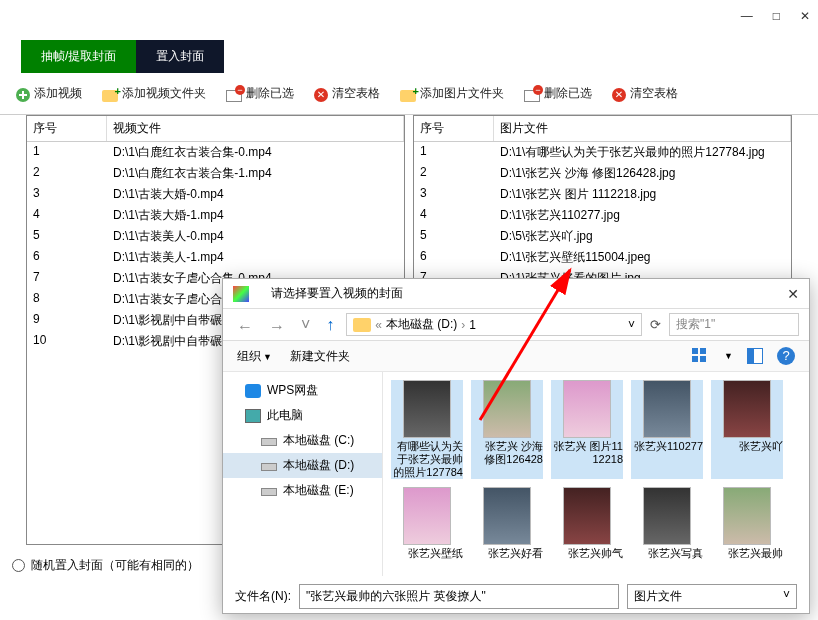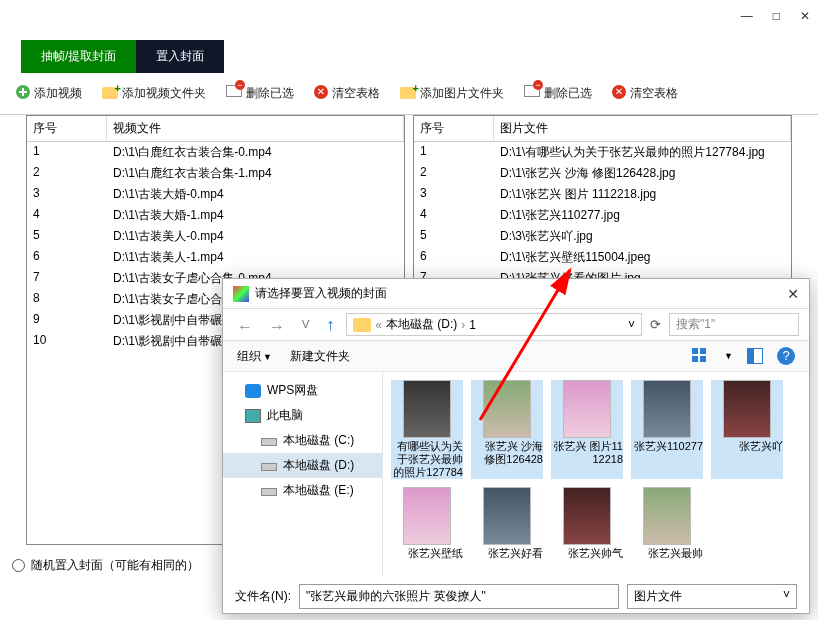--- a/index.html
+++ b/index.html
@@ -4,21 +4,21 @@
 <style>
 *{box-sizing:border-box;margin:0;padding:0;font-family:"Microsoft YaHei","SimSun",sans-serif;font-size:12px}
 body{background:#fff;width:818px;height:620px;position:relative;overflow:hidden}
 .titlebar{height:32px;display:flex;justify-content:flex-end;align-items:center;padding-right:8px;gap:20px}
 .titlebar span{color:#333;cursor:pointer}
 .tabs{display:flex;padding:8px 8px 0 21px;gap:0}
 .tab{padding:8px 20px;color:#fff;cursor:pointer}
 .tab.green{background:#008000}
 .tab.red{background:#0f172a}
 .toolbar{display:flex;padding:8px 8px;gap:4px;border-bottom:1px solid #ccc}
-.tool-btn{display:flex;align-items:flex-start;gap:4px;padding:4px 8px;cursor:pointer;color:#222}
+.tool-btn{display:flex;align-items:flex-end;gap:4px;padding:4px 8px;cursor:pointer;color:#222}
 .tool-btn.disabled{color:#999}
 .icon{display:inline-block;width:14px;height:14px}
 .icon-add-green{border-radius:50%;background:#4caf50;position:relative}
 .icon-add-green::before,.icon-add-green::after{content:"";position:absolute;background:#fff}
 .icon-add-green::before{left:3px;top:6px;width:8px;height:2px}
 .icon-add-green::after{left:6px;top:3px;width:2px;height:8px}
 .icon-folder{width:16px;height:12px;background:#ffd26a;border-radius:2px;position:relative;margin-top:2px}
 .icon-folder::after{content:"+";position:absolute;right:-3px;top:-5px;color:#008000;font-weight:bold;font-size:11px}
 .icon-del{width:16px;height:12px;background:#fff;border:1px solid #888;position:relative}
 .icon-del::after{content:"−";position:absolute;right:-4px;top:-6px;color:#fff;background:#d32;border-radius:50%;width:10px;height:10px;line-height:10px;text-align:center;font-size:9px}
@@ -33,21 +33,21 @@
 .th{padding:4px 6px;border-right:1px solid #ddd}
 .th.col1{width:80px}
 .th.col2{flex:1}
 .trow{display:flex}
 .td{padding:2px 6px;white-space:nowrap;overflow:hidden}
 .td.col1{width:80px}
 .td.col2{flex:1}
 .bottom{padding:12px;display:flex;align-items:center;gap:6px}
 .radio{width:13px;height:13px;border:1px solid #555;border-radius:50%;display:inline-block}
 .dialog{position:absolute;left:222px;top:278px;width:588px;height:336px;background:#fff;border:1px solid #aaa;box-shadow:0 4px 20px rgba(0,0,0,.3);z-index:10}
-.dlg-title{display:flex;align-items:center;padding:6px 10px;gap:6px}
+.dlg-title{display:flex;align-items:center;padding:6px 10px;gap:22px}
 .dlg-title-icon{width:16px;height:16px;background:linear-gradient(135deg,#f44,#4f4,#44f)}
 .dlg-close{margin-left:auto;font-size:14px;cursor:pointer;color:#333}
 .dlg-nav{display:flex;align-items:center;padding:4px 10px;gap:8px;border-top:1px solid #ddd;border-bottom:1px solid #ddd}
 .nav-arrow{color:#888;font-size:16px;padding:0 4px;cursor:pointer}
 .nav-arrow.active{color:#0066cc}
 .nav-path{display:flex;align-items:center;border:1px solid #ccc;padding:2px 6px;flex:1;gap:4px}
 .nav-folder-ico{width:18px;height:14px;background:#ffd26a;border-radius:2px}
 .nav-sep{color:#888}
 .nav-search{border:1px solid #ccc;padding:2px 6px;width:130px;color:#888}
 .dlg-toolbar{display:flex;align-items:center;padding:6px 14px;gap:18px;background:#fafafa;border-bottom:1px solid #e6e6e6}
@@ -190,21 +190,21 @@
         <div class="trow">
           <div class="td col1">3</div>
           <div class="td col2">D:\1\张艺兴 图片 1112218.jpg</div>
         </div>
         <div class="trow">
           <div class="td col1">4</div>
           <div class="td col2">D:\1\张艺兴110277.jpg</div>
         </div>
         <div class="trow">
           <div class="td col1">5</div>
-          <div class="td col2">D:\3\张艺兴吖.jpg</div>
+          <div class="td col2">D:\5\张艺兴吖.jpg</div>
         </div>
         <div class="trow">
           <div class="td col1">6</div>
           <div class="td col2">D:\1\张艺兴壁纸115004.jpeg</div>
         </div>
         <div class="trow">
           <div class="td col1">7</div>
           <div class="td col2">D:\1\张艺兴好看的图片.jpg</div>
         </div>
       </div>
@@ -298,20 +298,24 @@
         </div>
         <div class="file">
           <div class="thumb" style="background:linear-gradient(#456,#789)"></div>
           <div class="fname">张艺兴好看</div>
         </div>
         <div class="file">
           <div class="thumb" style="background:linear-gradient(#422,#844)"></div>
           <div class="fname">张艺兴帅气</div>
         </div>
         <div class="file">
+          <div class="thumb" style="background:linear-gradient(#333,#666)"></div>
+          <div class="fname">张艺兴写真</div>
+        </div>
+        <div class="file">
           <div class="thumb" style="background:linear-gradient(#8a7,#cba)"></div>
           <div class="fname">张艺兴最帅</div>
         </div>
       </div>
   </div>
   <div class="dlg-footer">
     <div class="dlg-footer-row">
       <span style="">文件名(N):</span>
       <div class="ft-input">"张艺兴最帅的六张照片 英俊撩人"</div>
       <div class="ft-select"><span>图片文件</span><span style="float:right">˅</span></div>

